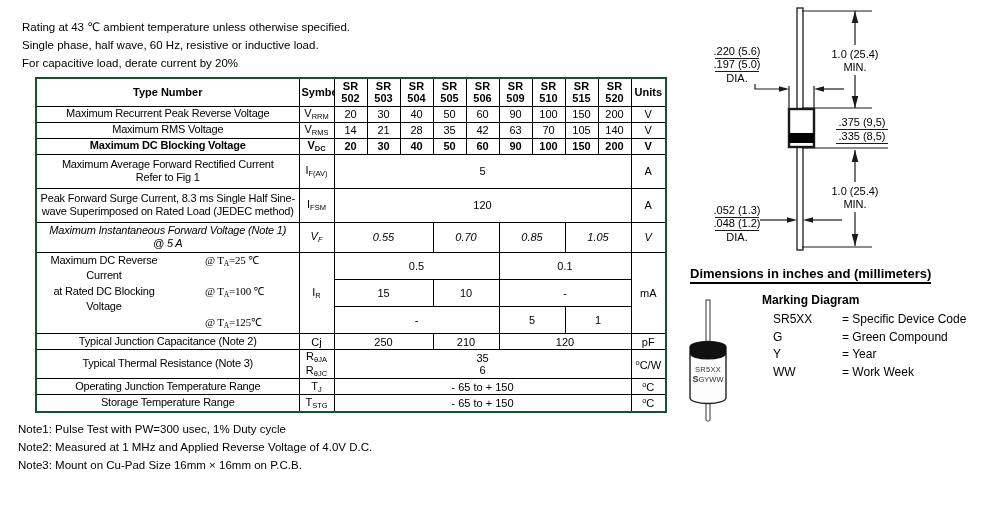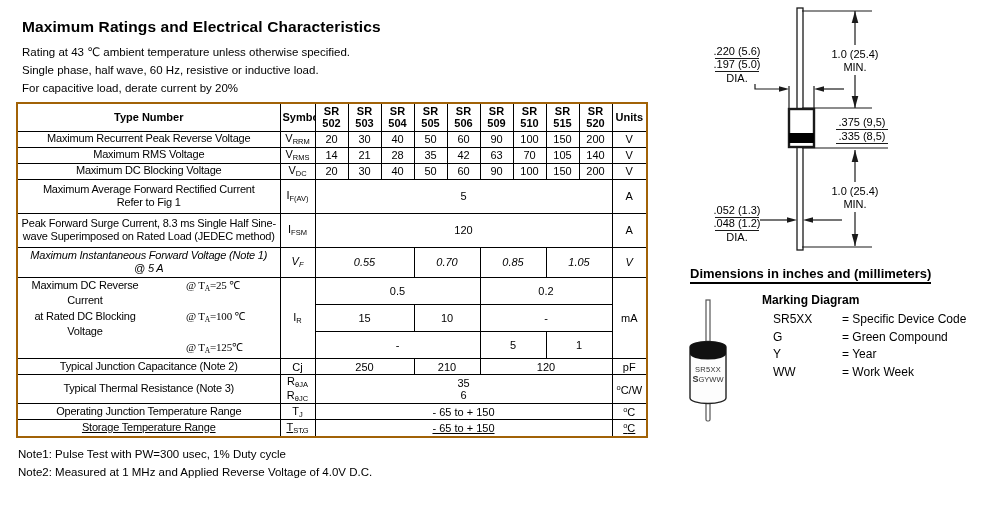--- a/index.html
+++ b/index.html
@@ -4,21 +4,21 @@
 <style>
   html,body{margin:0;padding:0;background:#fff;}
   .page{position:relative;width:999px;height:505px;background:#fff;color:#000;
         font-family:"Liberation Sans","DejaVu Sans",sans-serif;overflow:hidden;}
   
   .left-col{position:absolute;left:16px;top:18px;width:648px;}
   .doc-title{font-size:15.5px;font-weight:bold;margin:0 0 7px 6px;letter-spacing:.1px;}
   .cond-lines{margin-left:6px;}
   .cond-lines div{font-size:11.5px;line-height:18px;}
   table.ratings{border-collapse:collapse;table-layout:fixed;width:630px;margin-top:5px;
-        border:2px solid #a16207;}
+        border:2px solid #14532d;margin-left:19px;}
   table.ratings td{border:1px solid #000;text-align:center;vertical-align:middle;
         font-size:11px;padding:0 2px;overflow:hidden;}
   td.head{font-weight:bold;line-height:12px;}
   td.type-number{font-size:15px;font-weight:bold;}
   td.label{text-align:left;padding-left:3px;font-size:10.5px;letter-spacing:-.2px;line-height:13.5px;}
   td sub{font-size:7.5px;vertical-align:-2px;}
   td sup{font-size:7.5px;vertical-align:4px;}
   .cond-line{display:flex;line-height:15.5px;gap:36px;}
   .cond-line span:first-child{width:130px;}
   .cond-line span:last-child{flex:1;text-align:left;font-family:Liberation Serif, serif;}
@@ -35,21 +35,20 @@
   .legend-row{display:flex;font-size:12px;line-height:17.5px;}
   .legend-row .code{width:69px;}
   .mark-svg{position:absolute;left:686px;top:296px;}
 </style>
 </head>
 <body>
 
 <div class="page">
 
   <div class="left-col">
-    <h1 class="doc-title">Maximum Ratings and Electrical Characteristics</h1>
     <div class="cond-lines">
       <div>Rating at 43 ℃ ambient temperature unless otherwise specified.</div>
       <div>Single phase, half wave, 60 Hz, resistive or inductive load.</div>
       <div>For capacitive load, derate current by 20%</div>
     </div>
     <table class="ratings">
       <colgroup>
           <col style="width: 263px;">
           <col style="width: 35px;">
           <col style="width: 33px;">
@@ -99,21 +98,21 @@
             <td>21</td>
             <td>28</td>
             <td>35</td>
             <td>42</td>
             <td>63</td>
             <td>70</td>
             <td>105</td>
             <td>140</td>
             <td>V</td>
           </tr>
-          <tr style="height: 16px;">
+          <tr style="height: 16px; font-weight: bold;">
             <td class="label">Maximum DC Blocking Voltage</td>
             <td>V<sub>DC</sub></td>
             <td>20</td>
             <td>30</td>
             <td>40</td>
             <td>50</td>
             <td>60</td>
             <td>90</td>
             <td>100</td>
             <td>150</td>
@@ -151,21 +150,21 @@
                 <span>at Rated DC Blocking Voltage</span>
                 <span>@ T<sub>A</sub>=100 ℃</span>
               </div>
               <div class="cond-line">
                 <span></span>
                 <span>@ T<sub>A</sub>=125℃</span>
               </div>
             </td>
             <td rowspan="3">I<sub>R</sub></td>
             <td colspan="5">0.5</td>
-            <td colspan="4">0.2</td>
+            <td colspan="4">0.1</td>
             <td rowspan="3">mA</td>
           </tr>
           <tr style="height: 17px;">
             <td colspan="3">15</td>
             <td colspan="2">10</td>
             <td colspan="4">-</td>
           </tr>
           <tr style="height: 17px;">
             <td colspan="5">-</td>
             <td colspan="2">5</td>
@@ -184,31 +183,32 @@
             <td>R<sub>θJA</sub><br>R<sub>θJC</sub></td>
             <td colspan="9">35<br>6</td>
             <td><sup>o</sup>C/W</td>
           </tr>
           <tr style="height: 16px;">
             <td class="label">Operating Junction Temperature Range</td>
             <td>T<sub>J</sub></td>
             <td colspan="9">- 65 to + 150</td>
             <td><sup>o</sup>C</td>
           </tr>
-          <tr style="height: 17px; text-decoration: underline;">
+          <tr style="height: 17px;">
             <td class="label">Storage Temperature Range</td>
             <td>T<sub>STG</sub></td>
             <td colspan="9">- 65 to + 150</td>
             <td><sup>o</sup>C</td>
           </tr>
         </tbody>
     </table>
     <div class="notes">
       <div>Note1: Pulse Test with PW=300 usec, 1% Duty cycle</div>
       <div>Note2: Measured at 1 MHz and Applied Reverse Voltage of 4.0V D.C.</div>
+      <div>Note3: Mount on Cu-Pad Size 16mm × 16mm on P.C.B.</div>
     </div>
   </div>
 
   <svg class="pkg-svg" width="309" height="268" viewBox="0 0 309 268">
 
     <rect x="107" y="8" width="6" height="242" fill="#fff" stroke="#1a1a1a" stroke-width="1.3"></rect>
 
     <rect x="99" y="109" width="25" height="38" fill="#fff" stroke="#1a1a1a" stroke-width="2.4"></rect>
     <rect x="99" y="133" width="25" height="10" fill="#000"></rect>
 

